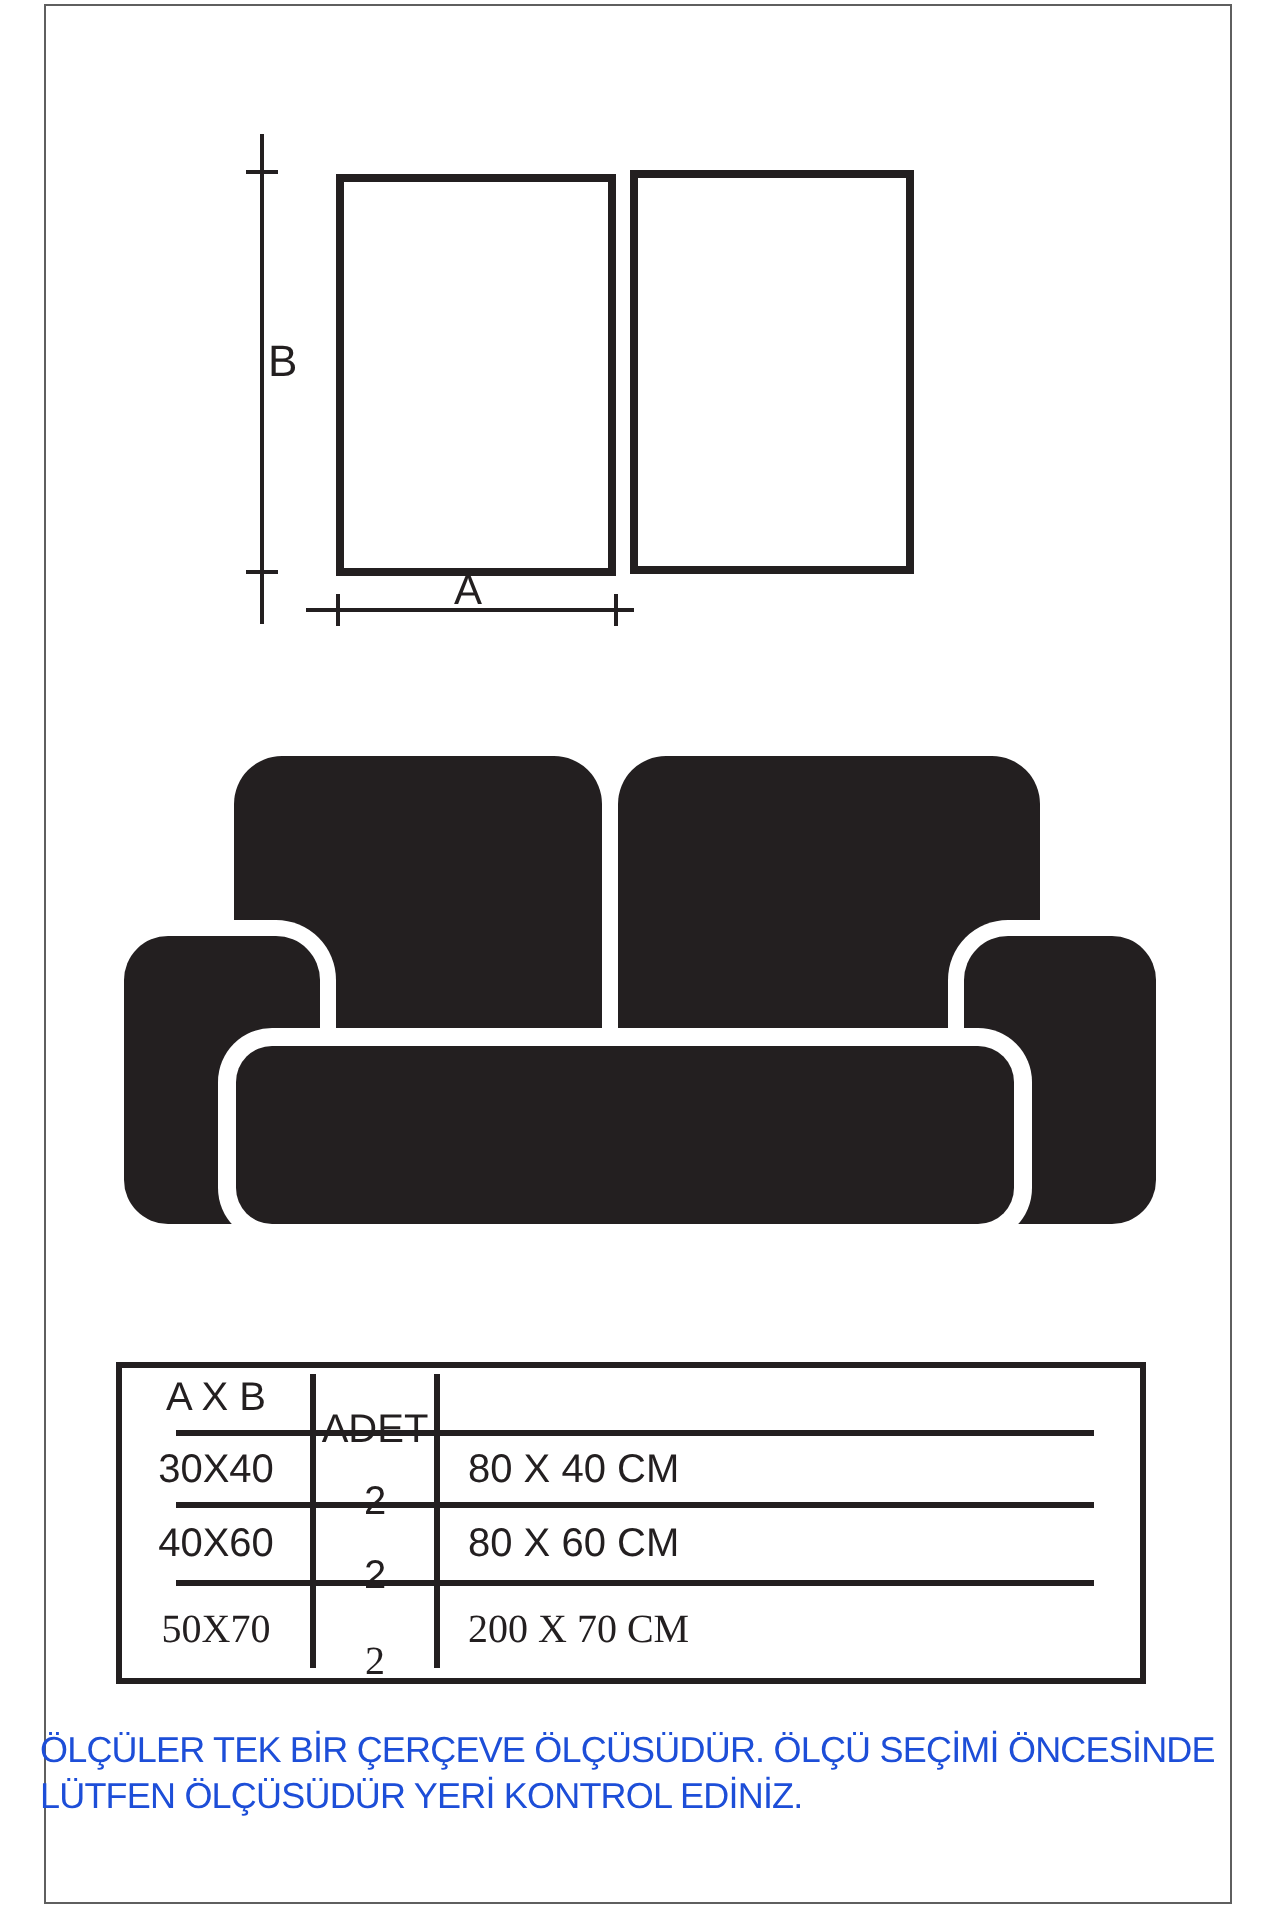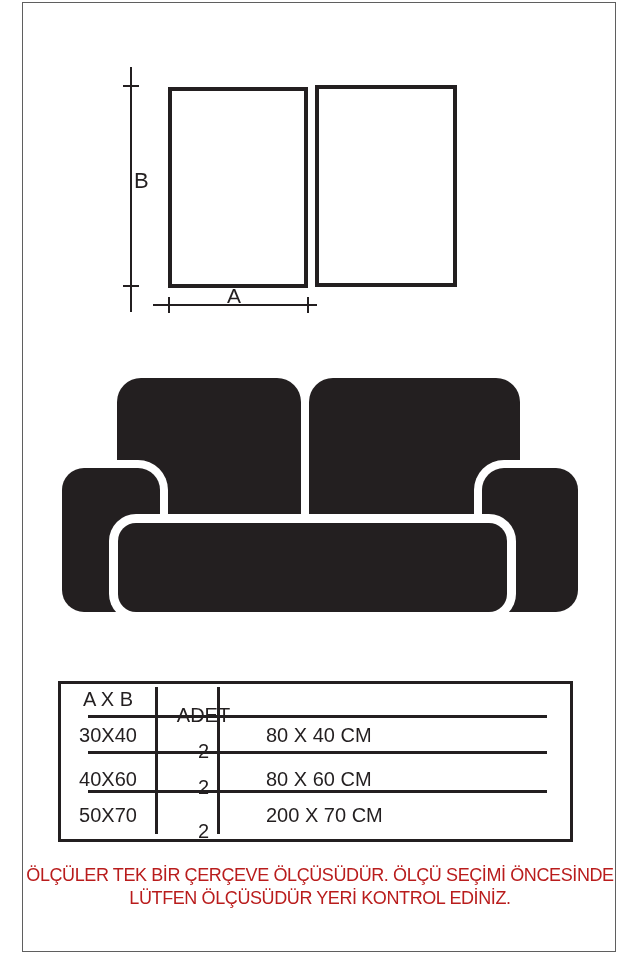--- a/index.html
+++ b/index.html
@@ -47,34 +47,34 @@
 
   
   .table-outline { left: 58px; top: 681px; width: 515px; height: 161px; border: 3px solid #231f20; box-sizing: border-box; }
   .tline { background: #231f20; z-index: 2; }
   .sep-v1 { left: 155px; top: 687px; width: 3px; height: 147px; }
   .sep-v2 { left: 217px; top: 687px; width: 3px; height: 147px; }
   .sep-h1 { left: 88px; top: 715px; width: 459px; height: 3px; }
   .sep-h2 { left: 88px; top: 751px; width: 459px; height: 3px; }
   .sep-h3 { left: 88px; top: 790px; width: 459px; height: 3px; }
 
-  .trow { left: 61px; width: 509px; display: flex; font-size: 20px; z-index: 1; gap: 16px; }
+  .trow { left: 61px; width: 509px; display: flex; font-size: 20px; z-index: 1; }
   .trow-header { top: 684px; height: 31px; line-height: 31px; }
   .trow-1 { top: 719px; height: 32px; line-height: 32px; }
-  .trow-2 { top: 755px; height: 47px; line-height: 34px; align-items: center; }
-  .trow-3 { top: 794px; height: 42px; line-height: 42px; }
+  .trow-2 { top: 755px; height: 47px; line-height: 34px; }
+  .trow-3 { top: 794px; height: 42px; line-height: 42px; font-family: Liberation Serif, serif; }
   .tcell-1 { width: 94px; text-align: center; }
   .tcell-2 { width: 65px; text-align: center; margin-top: 16px; }
   .tcell-3 { flex: 1; text-align: left; padding-left: 14px; box-sizing: border-box; white-space: nowrap; }
 
   
   .footer-note {
     left: 20px; top: 864px; width: 600px;
-    text-align: center; font-size: 18px; line-height: 23px;
-    letter-spacing: -0.4px; color: #b91c1c;
+    text-align: left; font-size: 18px; line-height: 23px;
+    letter-spacing: -0.4px; color: #1d4ed8;
   }
 </style>
 </head>
 <body>
 
 <div class="canvas">
 
   <div class="abs page-frame"></div>
 
   <div>

